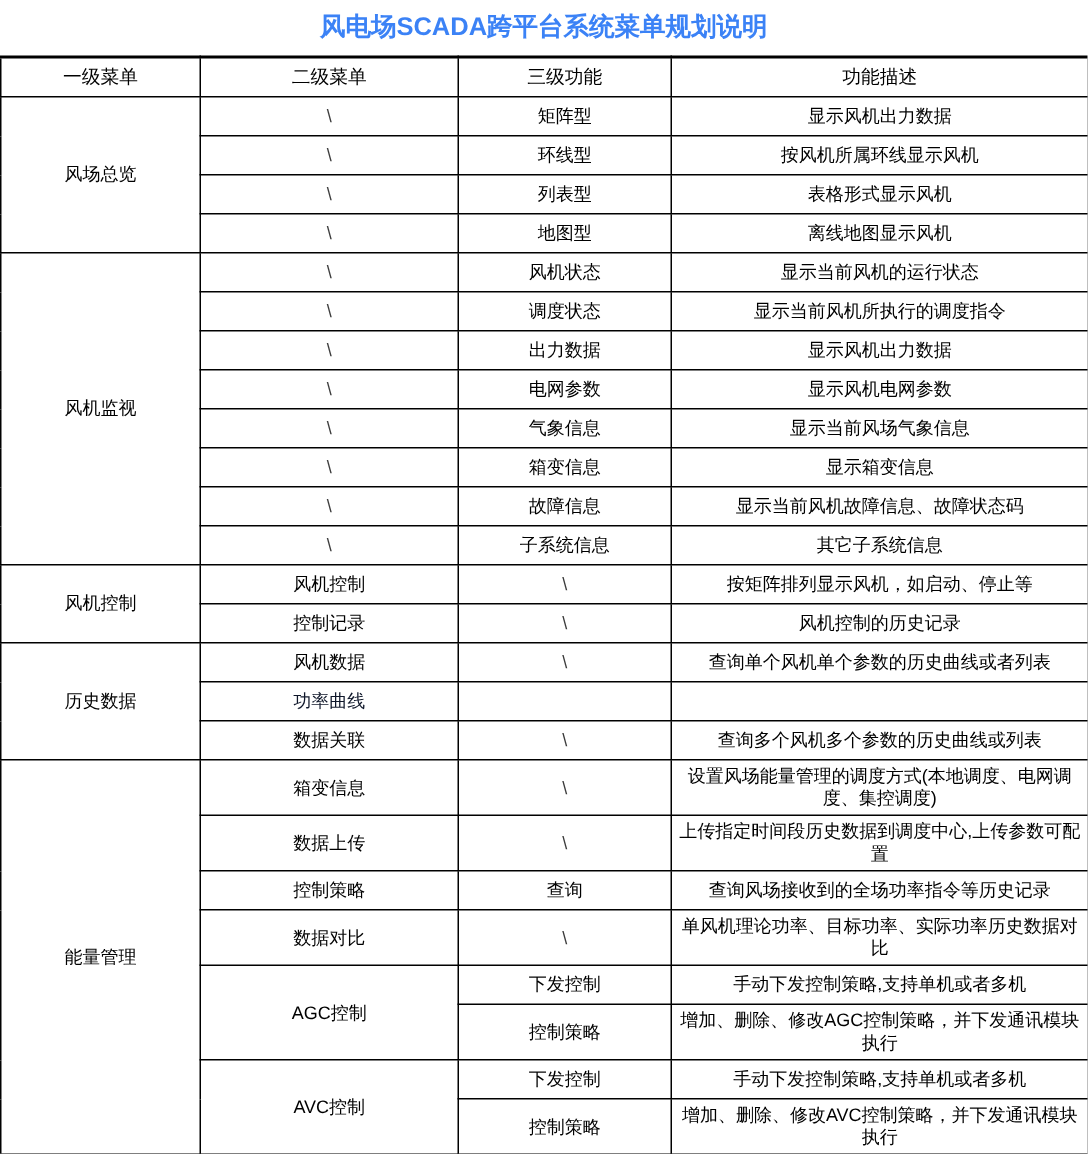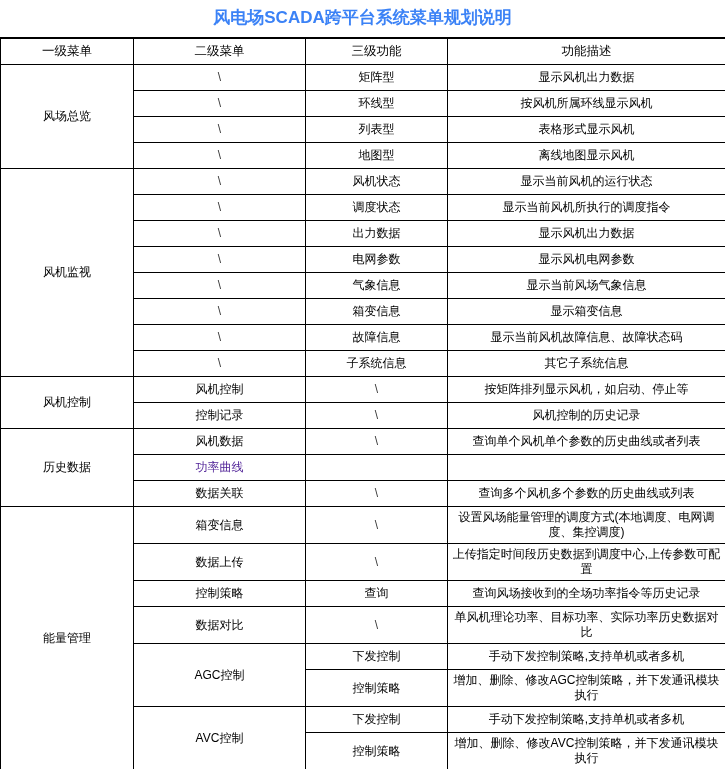--- a/index.html
+++ b/index.html
@@ -46,21 +46,21 @@
     word-break: break-all;
   }
   th {
     font-weight: normal;
     font-size: 12.5px;
   }
   td.slash {
     color: #3c3c3c;
   }
   td.red-text {
-    color: #4c1d95;
+    color: #0f172a;
   }
 </style>
 </head>
 <body>
 
 <div class="page">
 
   <div class="doc-title">风电场SCADA跨平台系统菜单规划说明</div>
 
   <table class="menu-table">

